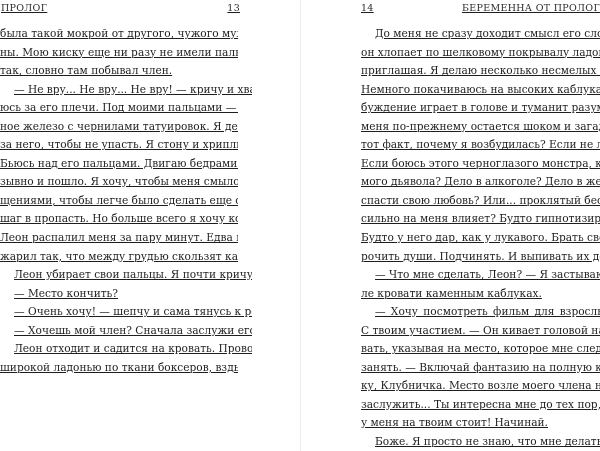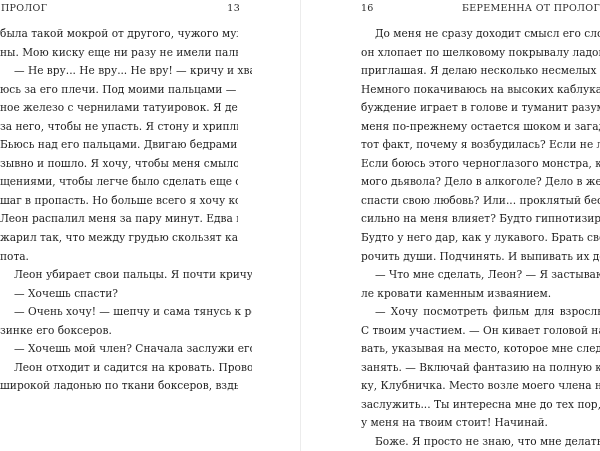--- a/index.html
+++ b/index.html
@@ -2,21 +2,21 @@
 <html><head>
   <meta charset="utf-8">
   <style>
     html, body { margin: 0; padding: 0; }
     body {
       width: 600px; height: 451px; overflow: hidden;
       background: #ffffff;
       font-family: "DejaVu Serif", "Liberation Serif", serif;
       color: #1e1e1e;
     }
-    .spread { position: relative; width: 600px; height: 451px; display: flex; }
+    .spread { position: relative; width: 600px; height: 451px; display: flex; text-decoration: underline; }
     .page { position: relative; height: 451px; box-sizing: border-box; }
     .page-left { width: 300px; padding: 0 60px 0 0; }
     .page-right { width: 300px; padding: 0 0 0 60px; border-left: 1px solid #ececec; }
     .running-head {
       display: flex; justify-content: space-between; align-items: baseline;
       height: 14px; margin-top: 2px;
       font-size: 9.5px; letter-spacing: 0.3px; color: #2a2a2a;
     }
     .page-left .running-head { padding-left: 1px; }
     .text-block { margin-top: 8px; }
@@ -35,61 +35,60 @@
 
 <div class="spread">
   <div class="page page-left">
     <div class="running-head">
       <span>ПРОЛОГ</span>
       <span>13</span>
     </div>
     <div class="text-block" id="left-text">
         <span class="line">была такой мокрой от другого, чужого мужчи-</span>
         <span class="line">ны. Мою киску еще ни разу не имели пальцами</span>
+        <span class="line last">так, словно там побывал член.</span>
         <span class="line indent">— Не вру... Не вру... Не вру! — кричу и хвата-</span>
         <span class="line">юсь за его плечи. Под моими пальцами — кале-</span>
         <span class="line">ное железо с чернилами татуировок. Я держусь</span>
         <span class="line">за него, чтобы не упасть. Я стону и хриплю.</span>
         <span class="line">Бьюсь над его пальцами. Двигаю бедрами при-</span>
         <span class="line">зывно и пошло. Я хочу, чтобы меня смыло ощу-</span>
         <span class="line">щениями, чтобы легче было сделать еще один</span>
         <span class="line">шаг в пропасть. Но больше всего я хочу кончить.</span>
         <span class="line">Леон распалил меня за пару минут. Едва не от-</span>
         <span class="line">жарил так, что между грудью скользят капельки</span>
-        <span class="line last">пота.</span>
         <span class="line indent last">Леон убирает свои пальцы. Я почти кричу от</span>
-        <span class="line indent last">— Хочешь спасти?</span>
+        <span class="line indent last">— Место кончить?</span>
         <span class="line indent">— Очень хочу! — шепчу и сама тянусь к ре-</span>
-        <span class="line last">зинке его боксеров.</span>
         <span class="line indent last">— Хочешь мой член? Сначала заслужи его!</span>
         <span class="line indent">Леон отходит и садится на кровать. Проводит</span>
         <span class="line">широкой ладонью по ткани боксеров, вздыблен-</span>
       </div>
   </div>
   <div class="page page-right">
     <div class="running-head">
-      <span>16</span>
+      <span>14</span>
       <span>БЕРЕМЕННА ОТ ПРОЛОГ</span>
     </div>
     <div class="text-block" id="right-text">
         <span class="line indent">До меня не сразу доходит смысл его слов. Ле-</span>
         <span class="line">он хлопает по шелковому покрывалу ладонью,</span>
         <span class="line">приглашая. Я делаю несколько несмелых шагов.</span>
         <span class="line">Немного покачиваюсь на высоких каблуках. Воз-</span>
         <span class="line">буждение играет в голове и туманит разум. Для</span>
         <span class="line">меня по-прежнему остается шоком и загадкой</span>
         <span class="line">тот факт, почему я возбудилась? Если не люблю.</span>
         <span class="line">Если боюсь этого черноглазого монстра, как са-</span>
         <span class="line">мого дьявола? Дело в алкоголе? Дело в желании</span>
         <span class="line">спасти свою любовь? Или... проклятый бес так</span>
         <span class="line">сильно на меня влияет? Будто гипнотизирует.</span>
         <span class="line">Будто у него дар, как у лукавого. Брать свое. По-</span>
         <span class="line">рочить души. Подчинять. И выпивать их досуха.</span>
         <span class="line indent">— Что мне сделать, Леон? — Я застываю воз-</span>
-        <span class="line last">ле кровати каменным изваянием.</span>
+        <span class="line last">ле кровати каменным каблуках.</span>
         <span class="line indent">— Хочу посмотреть фильм для взрослых.</span>
         <span class="line">С твоим участием. — Он кивает головой на кро-</span>
         <span class="line">вать, указывая на место, которое мне следует</span>
         <span class="line">занять. — Включай фантазию на полную катуш-</span>
         <span class="line">ку, Клубничка. Место возле моего члена нужно</span>
         <span class="line">заслужить... Ты интересна мне до тех пор, пока</span>
         <span class="line last">у меня на твоим стоит! Начинай.</span>
         <span class="line indent">Боже. Я просто не знаю, что мне делать! Как</span>
         <span class="line">ублажить его? Леон опытен. В его постели по-</span>
       </div>

